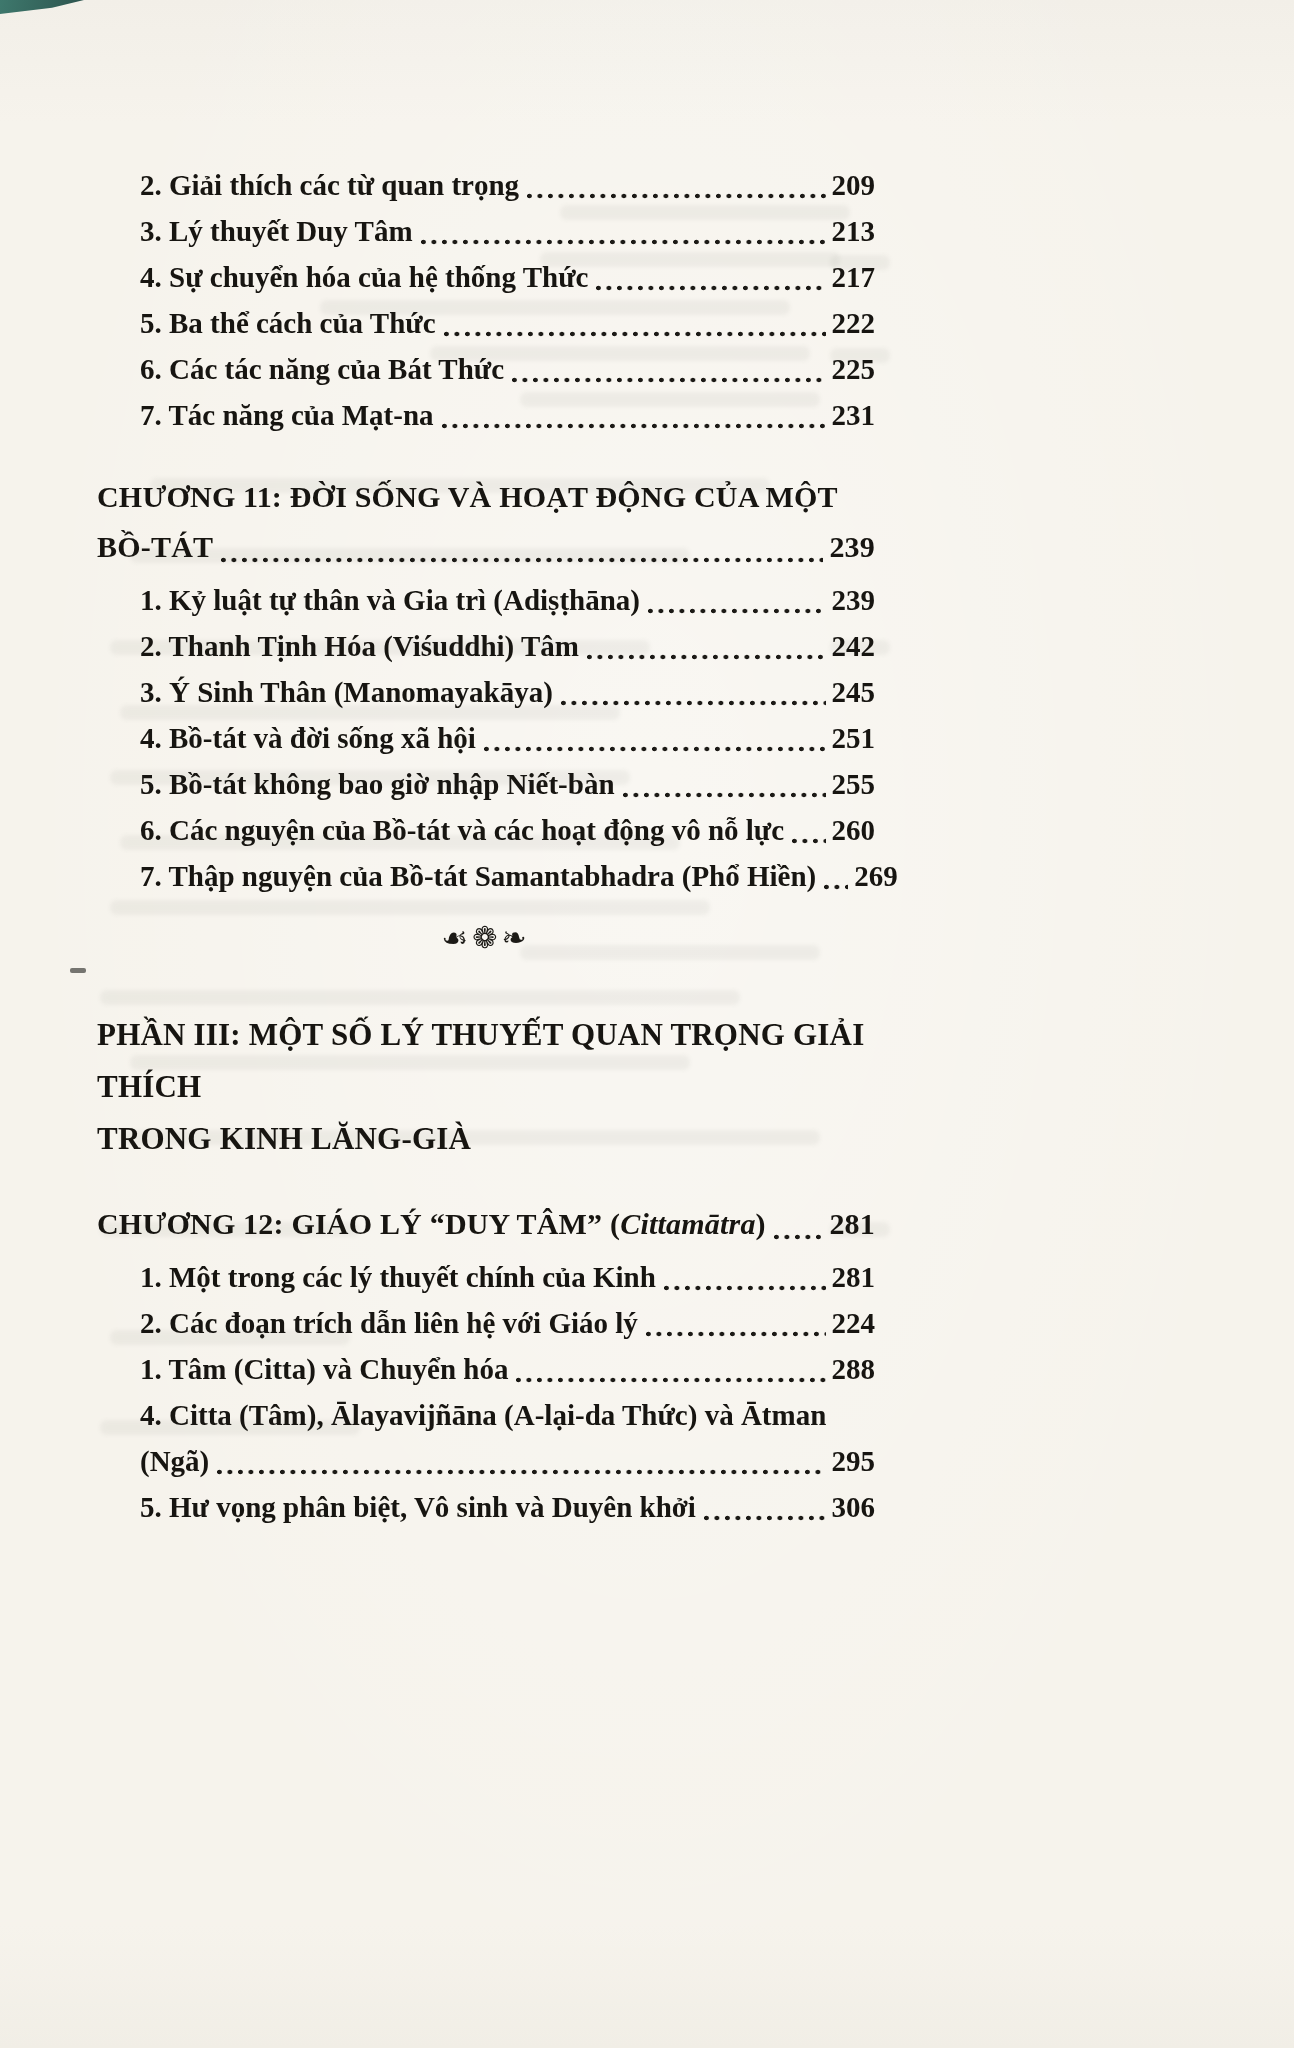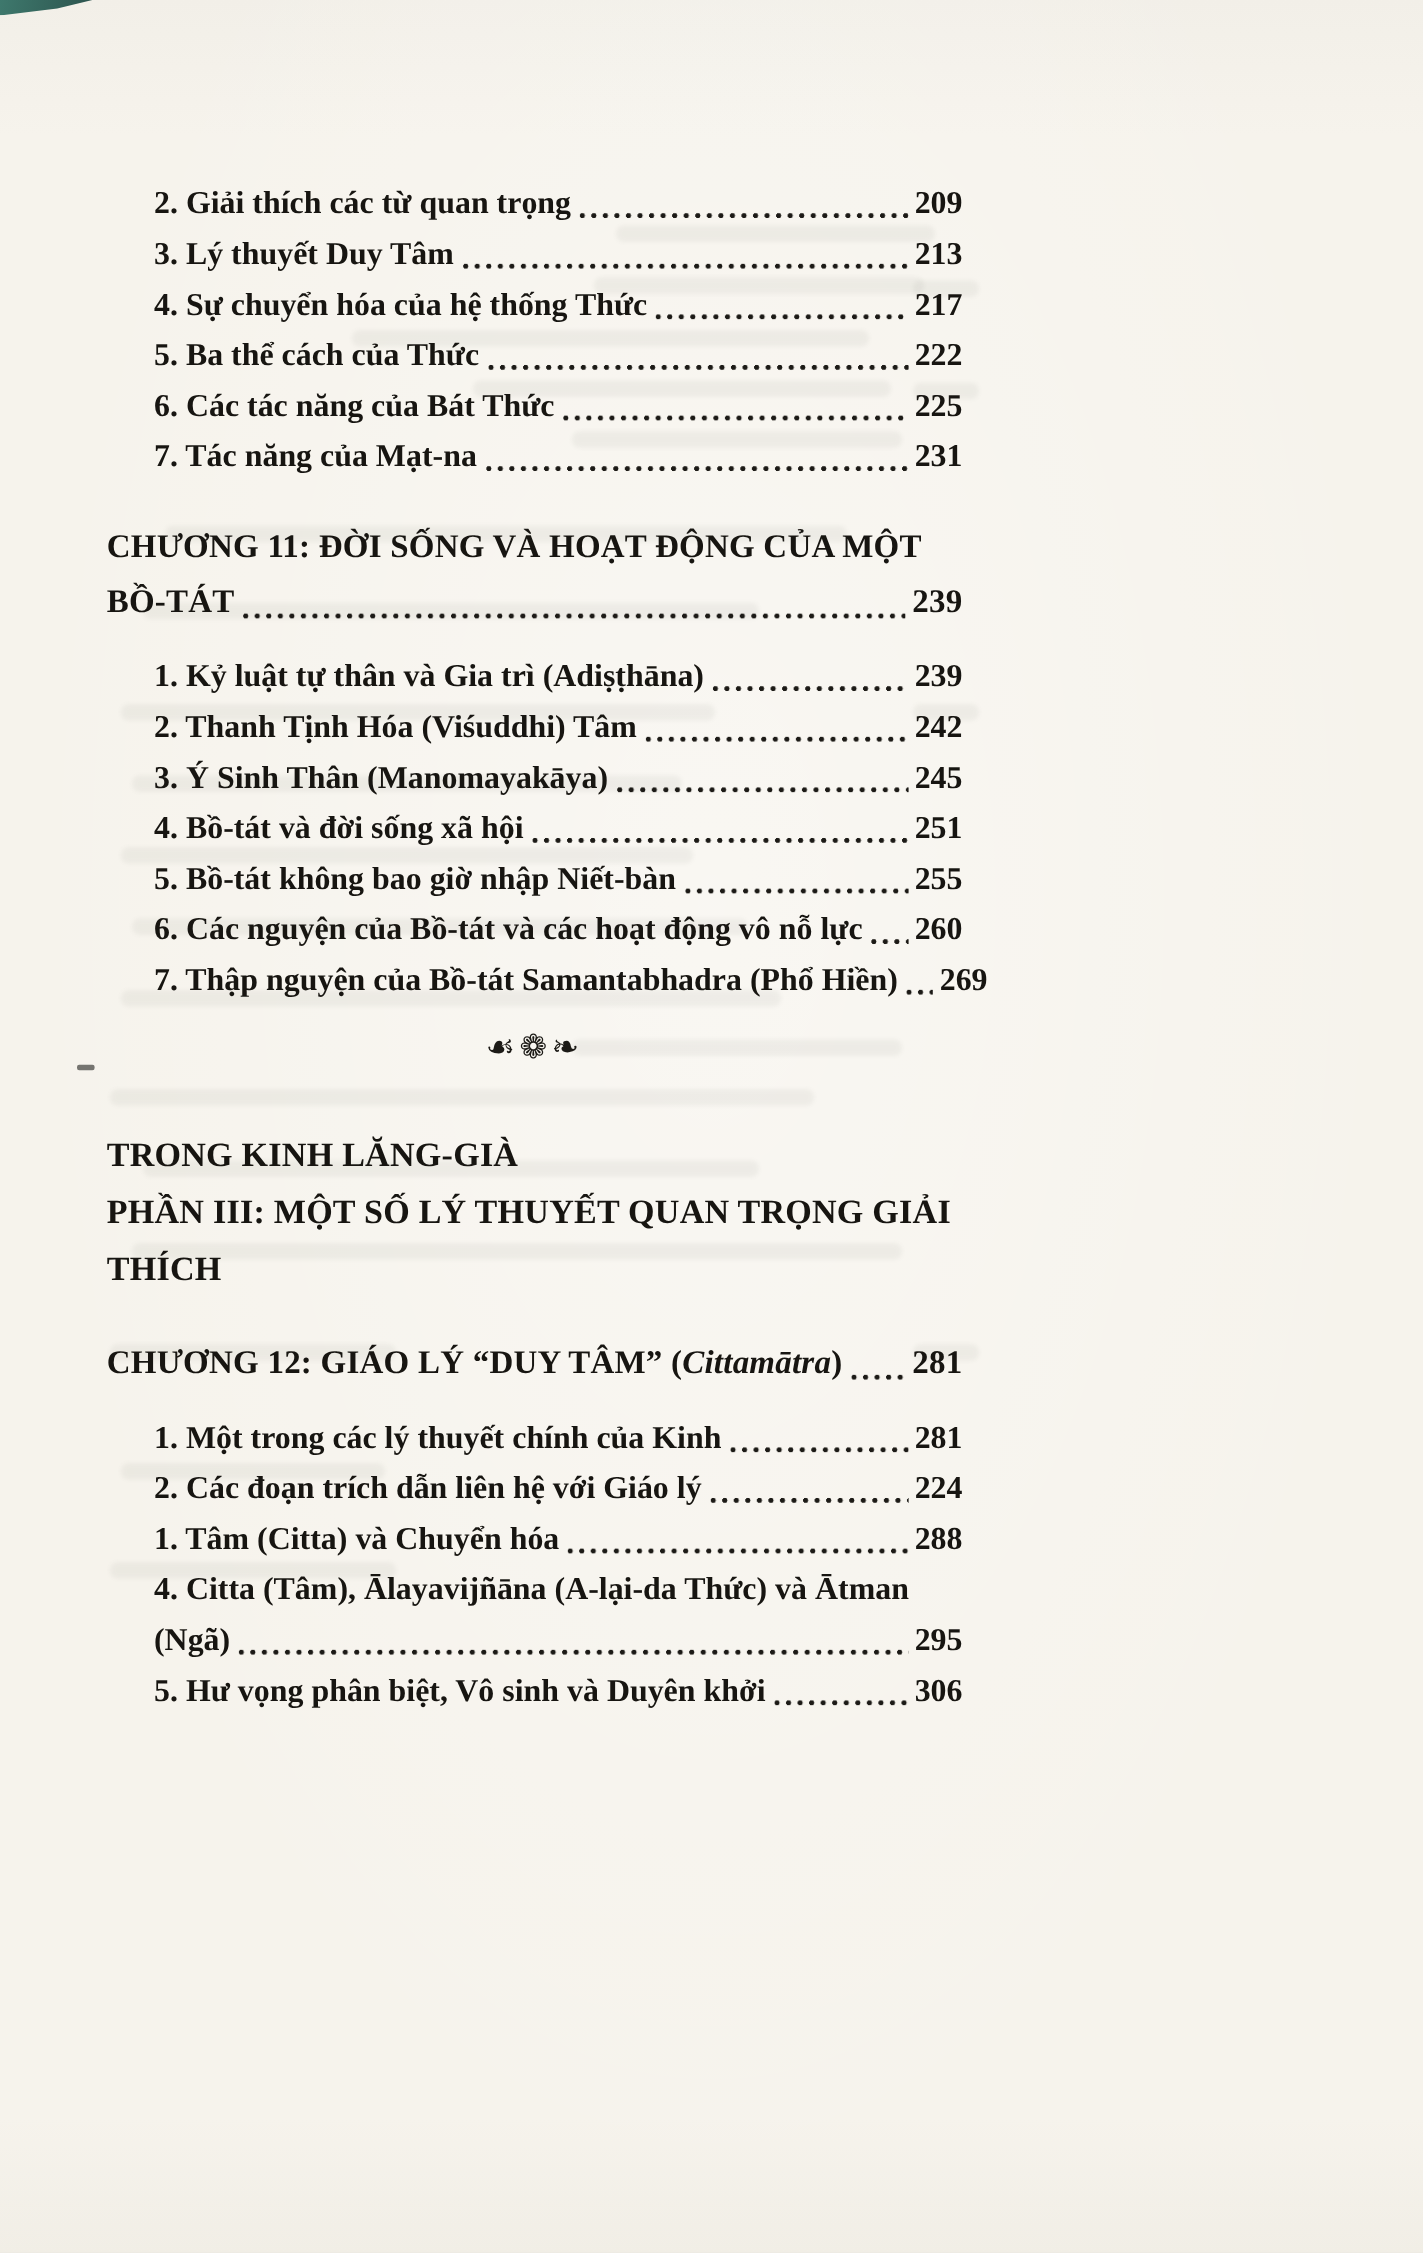--- a/index.html
+++ b/index.html
@@ -33,21 +33,21 @@
   }
 
   
   .toc {
     position: absolute; left: 97px; top: 162px; width: 778px;
   }
   .entry { font-weight: 700; font-size: 29px; line-height: 46px; }
   .entry.item { padding-left: 43px; }
   .entry.chapter { margin-top: 34px; font-size: 30px; line-height: 50px; letter-spacing: 0.2px; }
   .entry.part { margin-top: 48px; font-size: 31px; line-height: 52px; letter-spacing: 0.2px; }
-  .entry.chapter + .entry.item { margin-top: 20px; }
+  .entry.chapter + .entry.item { margin-top: 5px; }
 
   .row { display: flex; align-items: stretch; }
   .label { flex: none; white-space: pre-wrap; }
   .leader { flex: 1 1 auto; position: relative; margin: 0 6px 0 8px; min-width: 24px; }
   .leader::after {
     content: "";
     position: absolute; left: 0; right: 0; bottom: 9px; height: 6px;
     background-image: radial-gradient(circle at 2.4px 3px, #1c1a16 2.1px, rgba(0,0,0,0) 2.6px);
     background-size: 10.5px 6px;
     background-repeat: repeat-x;
@@ -191,22 +191,22 @@
       </div>
       <div class="entry item">
         <div class="row">
           <span class="label">7. Thập nguyện của Bồ-tát Samantabhadra (Phổ Hiền)</span>
           <span class="leader"></span>
           <span class="page-num">269</span>
         </div>
       </div>
       <div class="divider">☙❁❧</div>
       <div class="entry part">
+        <div class="line">PHẦN III: MỘT SỐ LÝ THUYẾT QUAN TRỌNG GIẢI THÍCH</div>
         <div class="line">TRONG KINH LĂNG-GIÀ</div>
-        <div class="line">PHẦN III: MỘT SỐ LÝ THUYẾT QUAN TRỌNG GIẢI THÍCH</div>
       </div>
       <div class="entry chapter">
         <div class="row">
           <span class="label"><span>CHƯƠNG 12: GIÁO LÝ “DUY TÂM” (</span><span style="font-style: italic; text-align: right;">Cittamātra</span><span>)</span></span>
           <span class="leader"></span>
           <span class="page-num">281</span>
         </div>
       </div>
       <div class="entry item">
         <div class="row">

